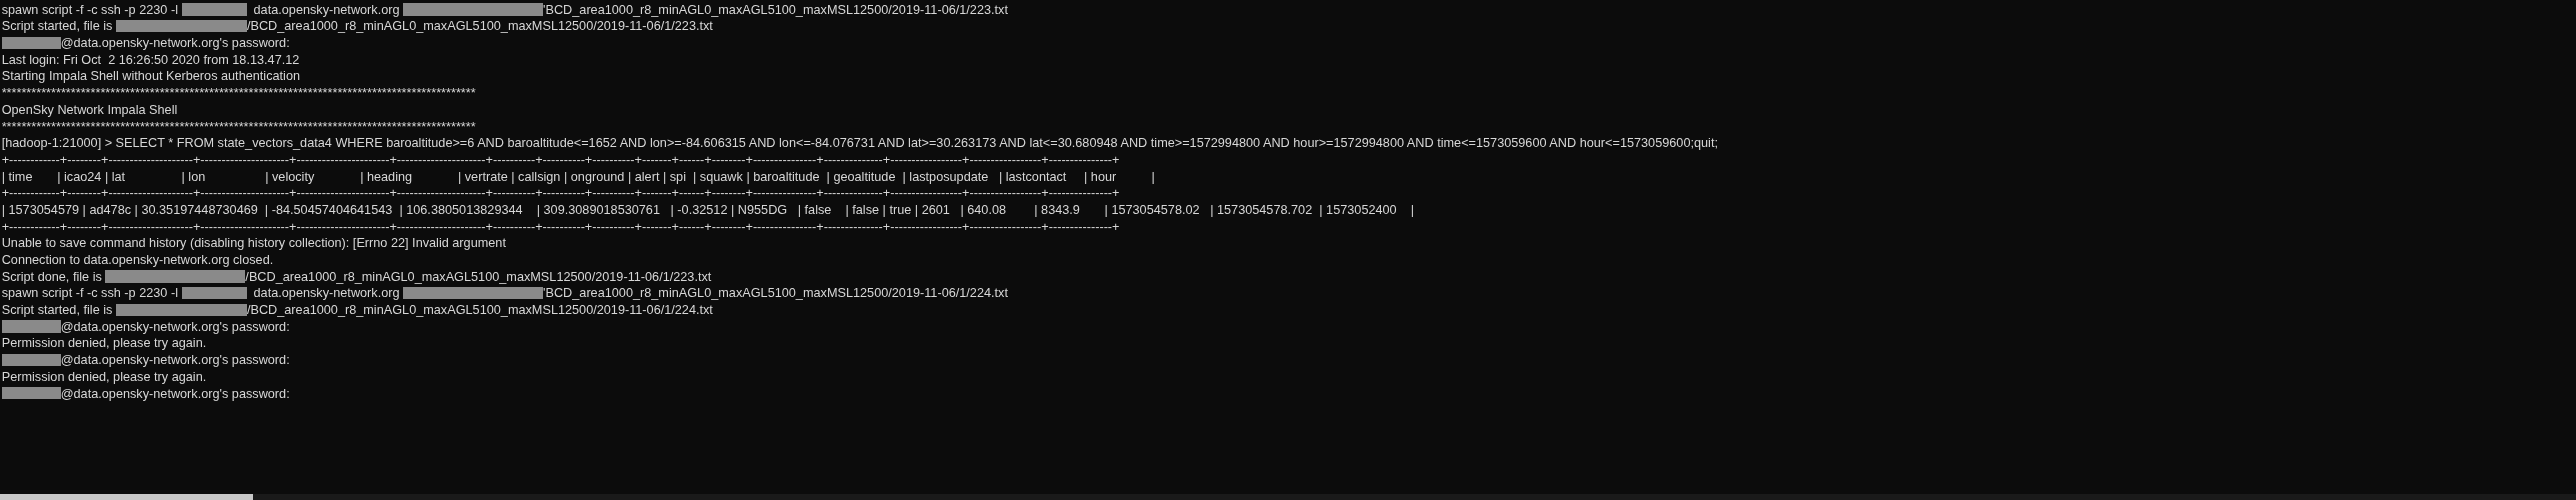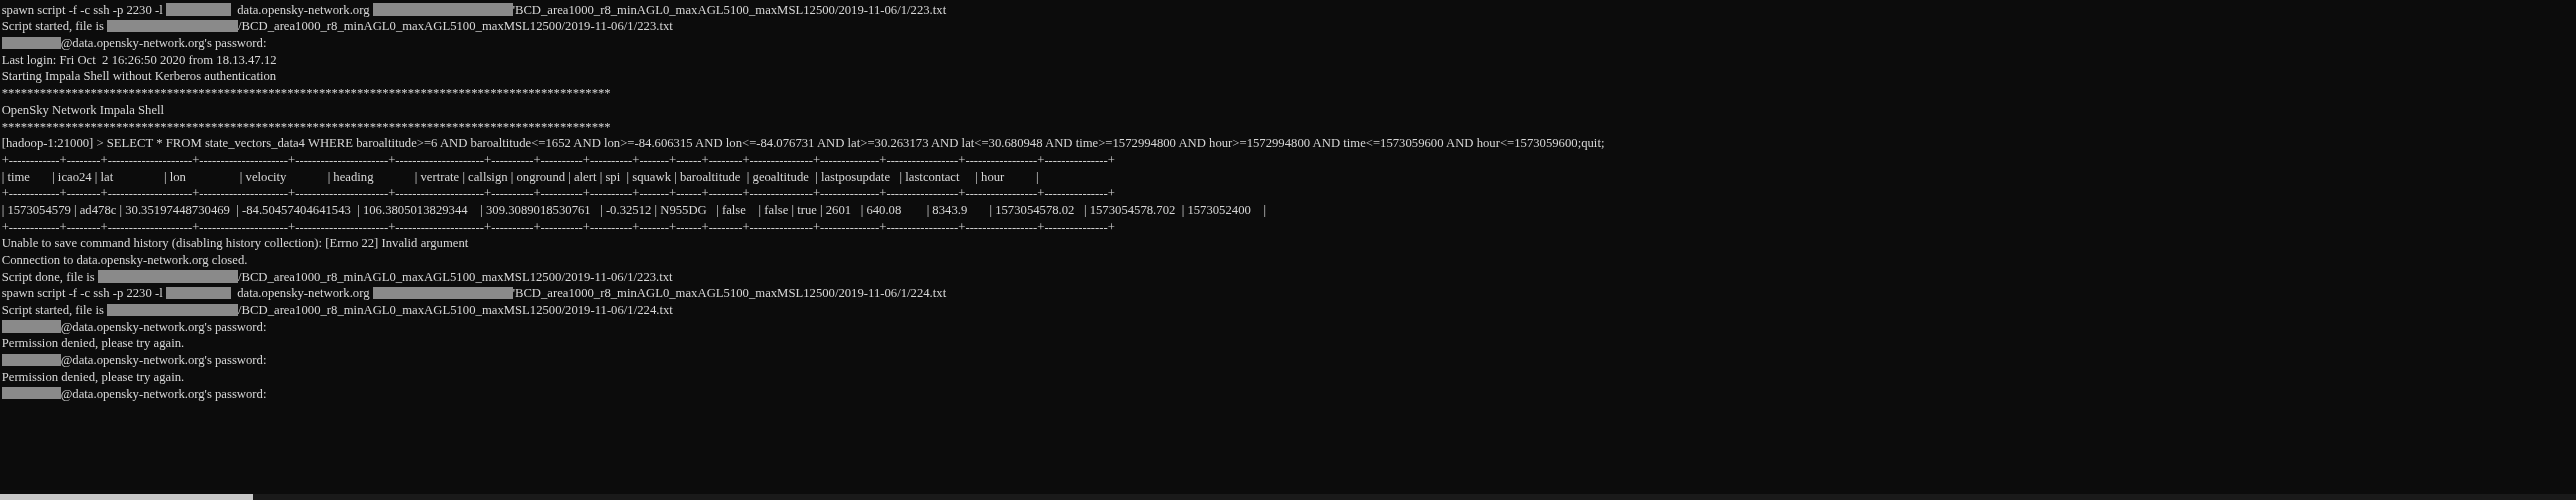--- a/index.html
+++ b/index.html
@@ -11,21 +11,21 @@
     width: 2576px;
     height: 501px;
     overflow: hidden;
     font-family: "DejaVu Sans Mono", "Liberation Mono", monospace;
   }
   #terminal {
     width: 2576px;
     height: 501px;
     background: #0c0c0c;
     color: #d7d7d7;
-    font-family: Liberation Serif, serif;
+    font-family: Liberation Sans, sans-serif;
     font-size: 12.7px;
     line-height: 16.7px;
     letter-spacing: 0px;
     padding: 1.7px 0 0 1.7px;
     box-sizing: border-box;
     white-space: pre;
     overflow: hidden;
   }
   .line {
     white-space: pre;

